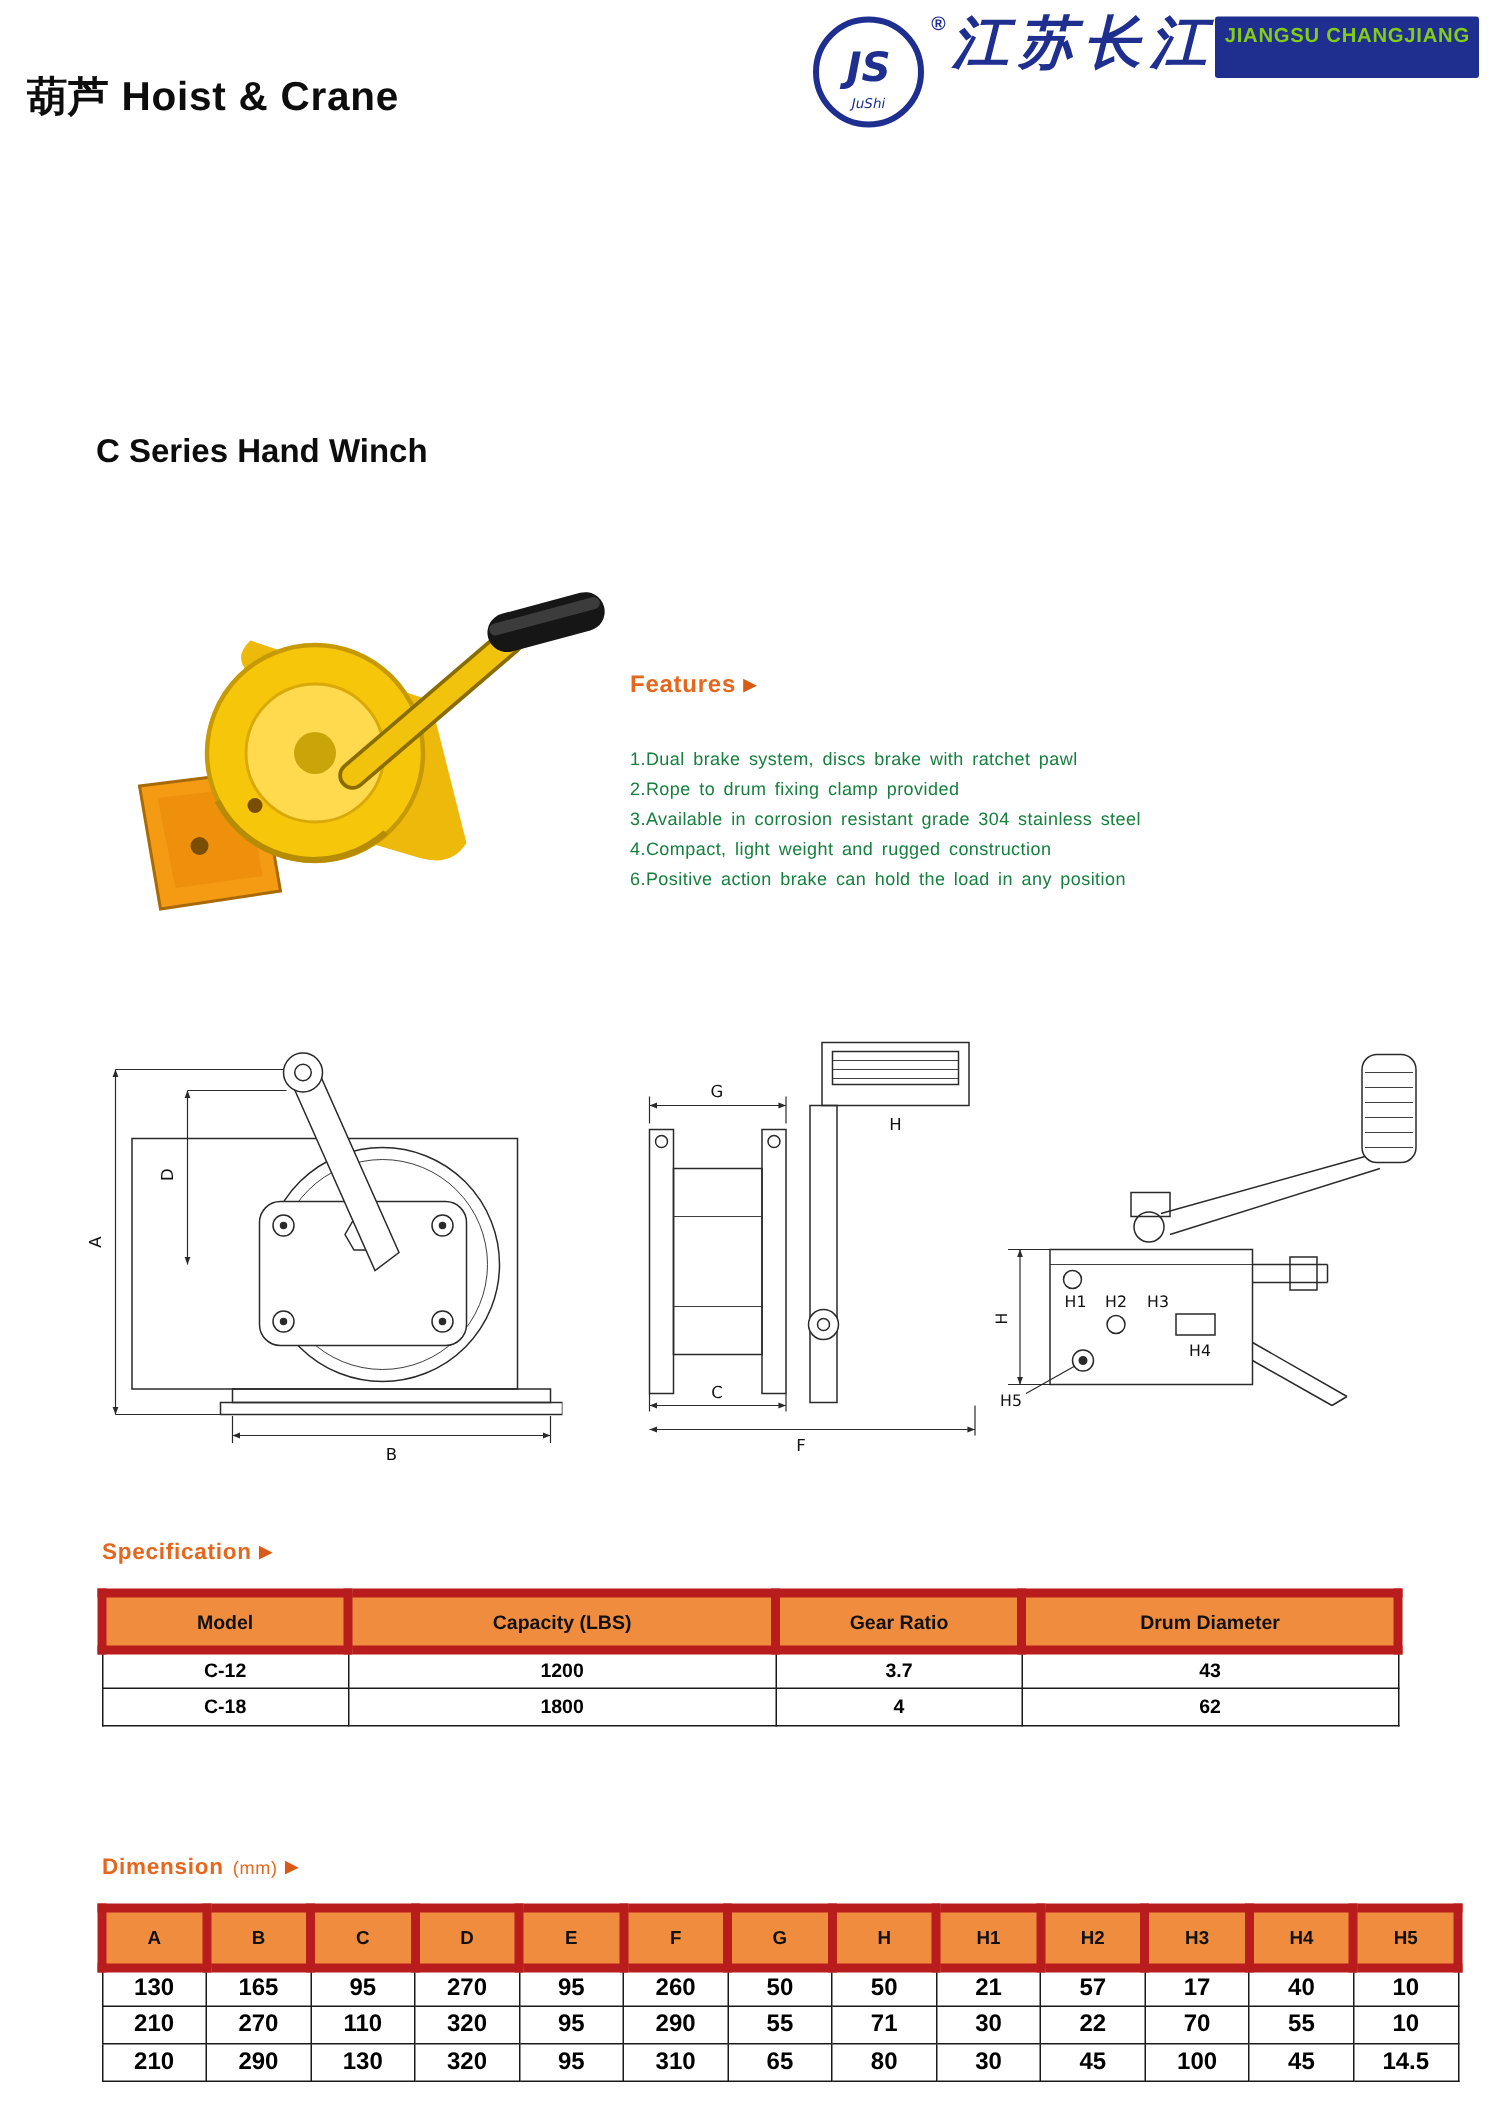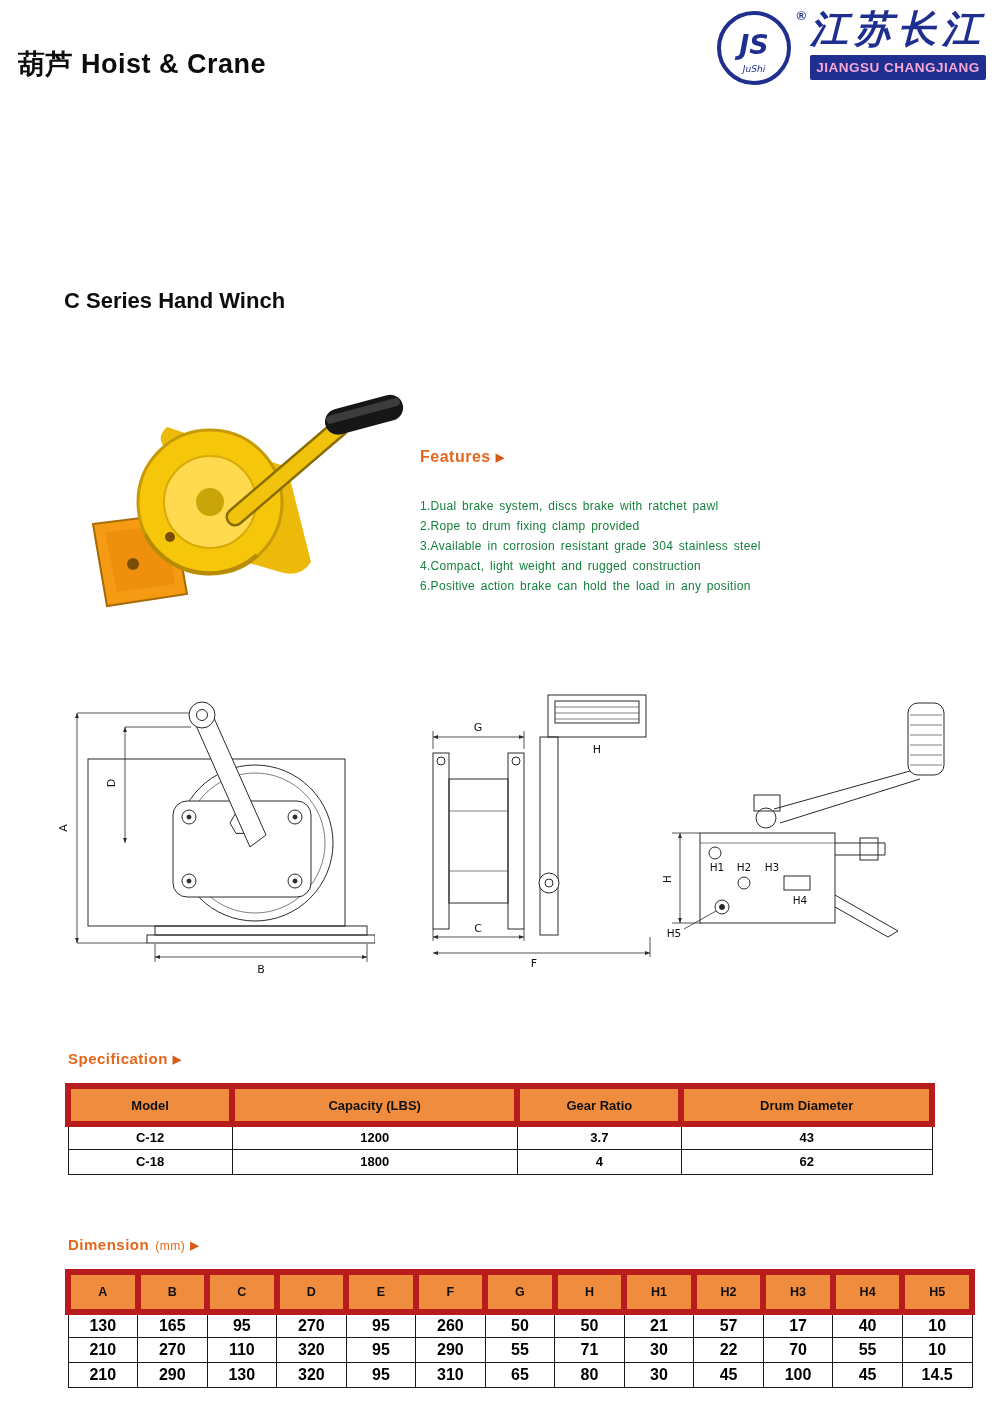--- a/index.html
+++ b/index.html
@@ -6,43 +6,43 @@
   html,body { background:#ffffff; }
   body { font-family:"Liberation Sans", sans-serif; color:#111; }
   .page { position:relative; width:1000px; height:1416px; background:#ffffff; overflow:hidden; margin:0 auto; }
 
   
   .brand-title { position:absolute; left:18px; top:46px; font-size:27px; font-weight:bold; color:#0d0d0d; letter-spacing:0.5px; }
   .brand-cn { margin-right:8px; }
   .logo { position:absolute; right:14px; top:8px; display:flex; align-items:flex-start; }
   .logo-mark { width:80px; height:80px; }
   .registered { font-size:13px; color:#1e2f8f; font-weight:bold; margin:0 4px 0 2px; }
-  .logo-text { display:flex; flex-direction:column; align-items:stretch; }
+  .logo-text { display:flex; flex-direction:row; align-items:stretch; }
   .logo-cn { font-size:38px; font-weight:bold; font-style:italic; color:#1e2f8f; letter-spacing:6px; line-height:1.15; white-space:nowrap; }
-  .logo-en { background:#1e2f8f; color:#f9a8d4; font-weight:bold; font-size:13.5px; text-align:center; padding:5px 6px; letter-spacing:0.5px; margin-top:3px; border-radius:2px; white-space:nowrap; }
+  .logo-en { background:#1e2f8f; color:#84cc16; font-weight:bold; font-size:13.5px; text-align:center; padding:5px 6px; letter-spacing:0.5px; margin-top:3px; border-radius:2px; white-space:nowrap; }
 
   
   .page-title { position:absolute; left:64px; top:288px; font-size:22px; font-weight:bold; color:#0d0d0d; }
 
   
   .photo { position:absolute; }
 
   
   .features { position:absolute; left:420px; top:448px; width:540px; }
   .orange-heading { color:#e5671d; font-size:16px; font-weight:bold; letter-spacing:0.5px; }
   .orange-heading .arrow { font-size:11px; margin-left:5px; vertical-align:1px; color:#d85a14; }
   .orange-heading .unit { font-size:12px; margin-left:6px; font-weight:normal; }
   .feature-list { list-style:none; margin-top:30px; font-size:12px; line-height:20px; color:#15803d; letter-spacing:0.3px; word-spacing:2px; }
 
   
   .drawing { position:absolute; }
   svg text { font-family:"DejaVu Sans", sans-serif; }
 
   
-  .spec-section { position:absolute; left:65px; top:1050px; width:870px; }
+  .spec-section { position:absolute; left:65px; top:1026px; width:870px; }
   .dim-section  { position:absolute; left:65px; top:1236px; width:910px; }
   .spec-section .orange-heading, .dim-section .orange-heading { font-size:15px; padding-left:3px; }
   table { border-collapse:collapse; table-layout:fixed; width:100%; margin-top:16px; }
   th { background:#f08c3e; border:6px solid #b91c1c; font-weight:bold; color:#111; text-align:center; }
   td { border:1px solid #1a1a1a; font-weight:bold; color:#000000; text-align:center; background:#ffffff; }
   .spec-table th { height:38px; font-size:13px; }
   .spec-table td { height:25px; font-size:13px; }
   .dim-table th { height:40px; font-size:12.5px; }
   .dim-table td { height:25px; font-size:16px; }
 </style>

